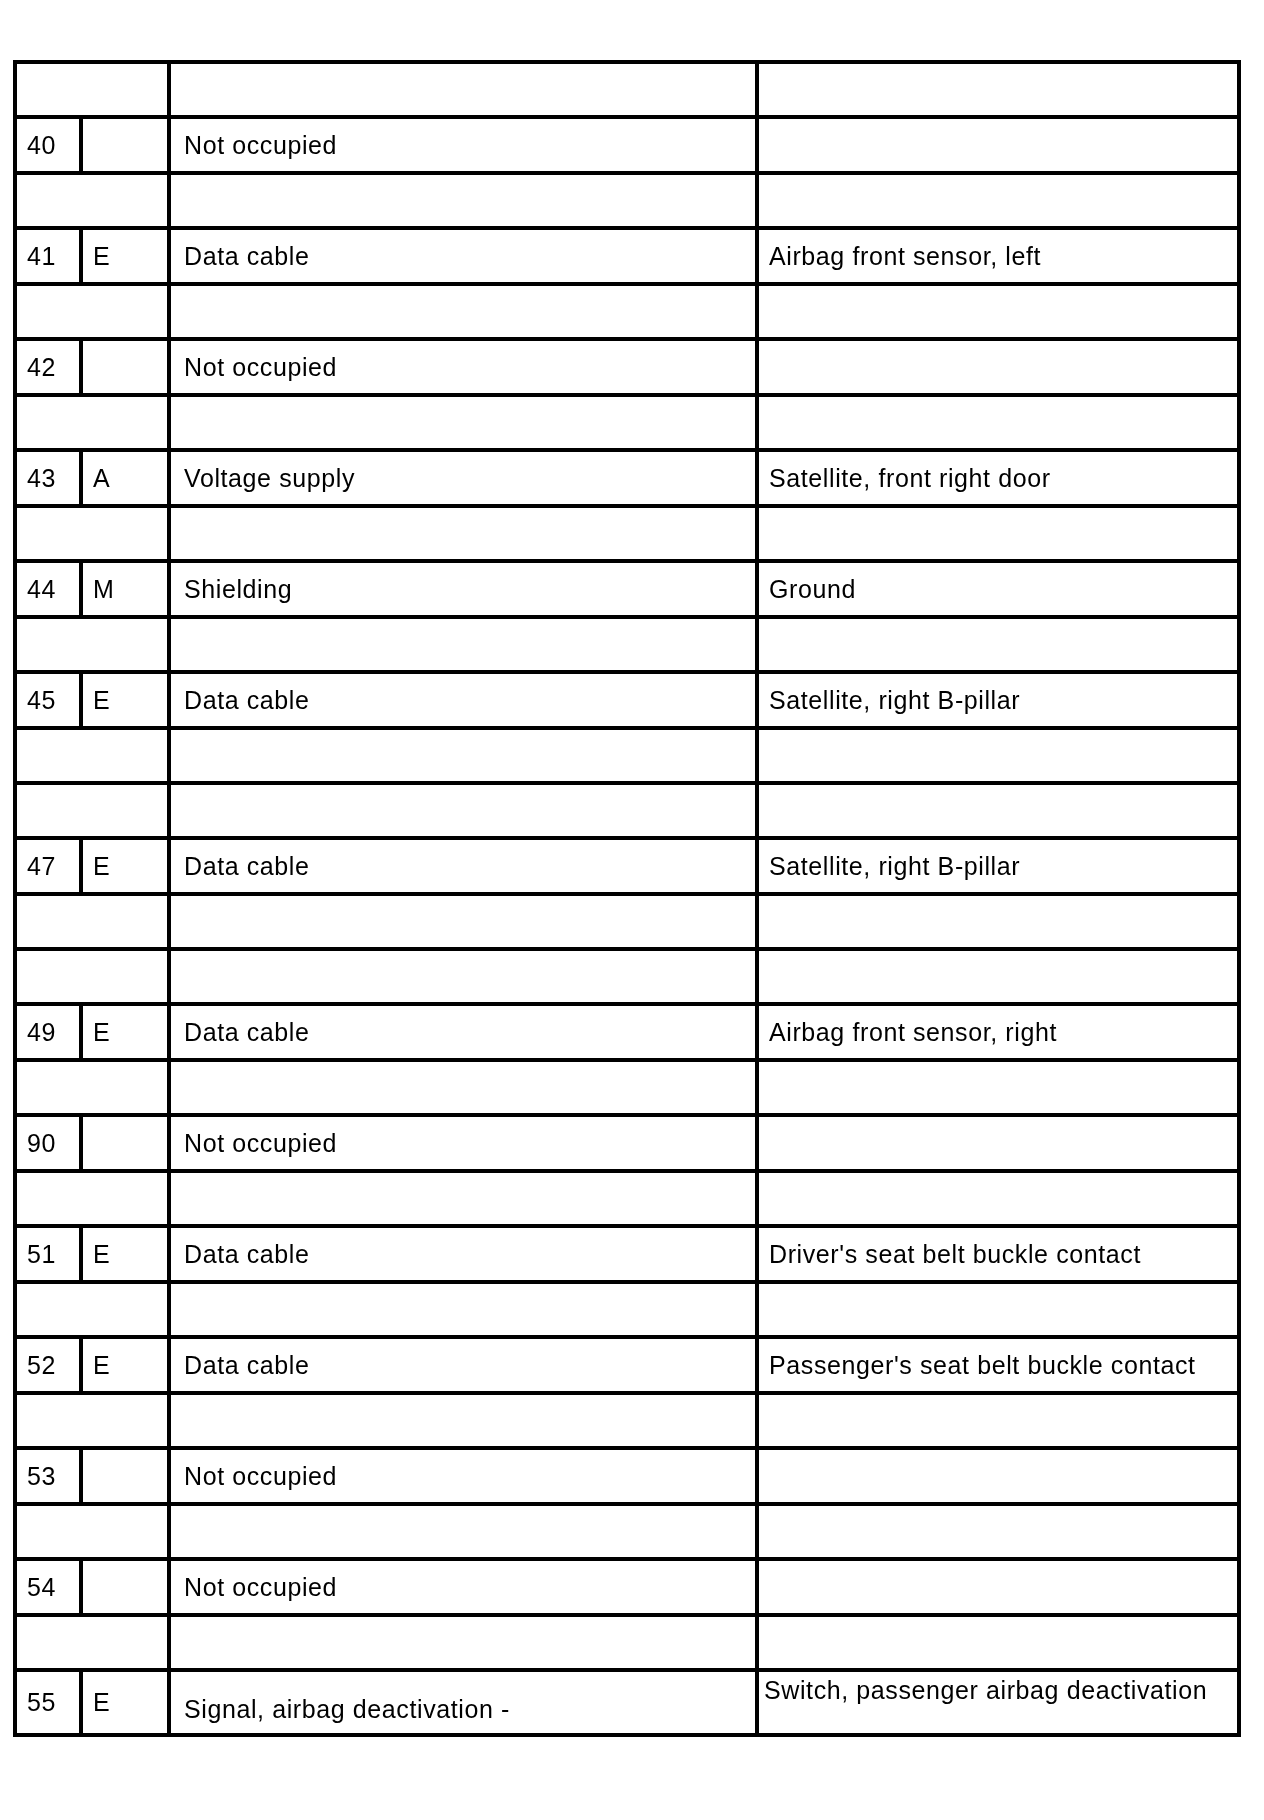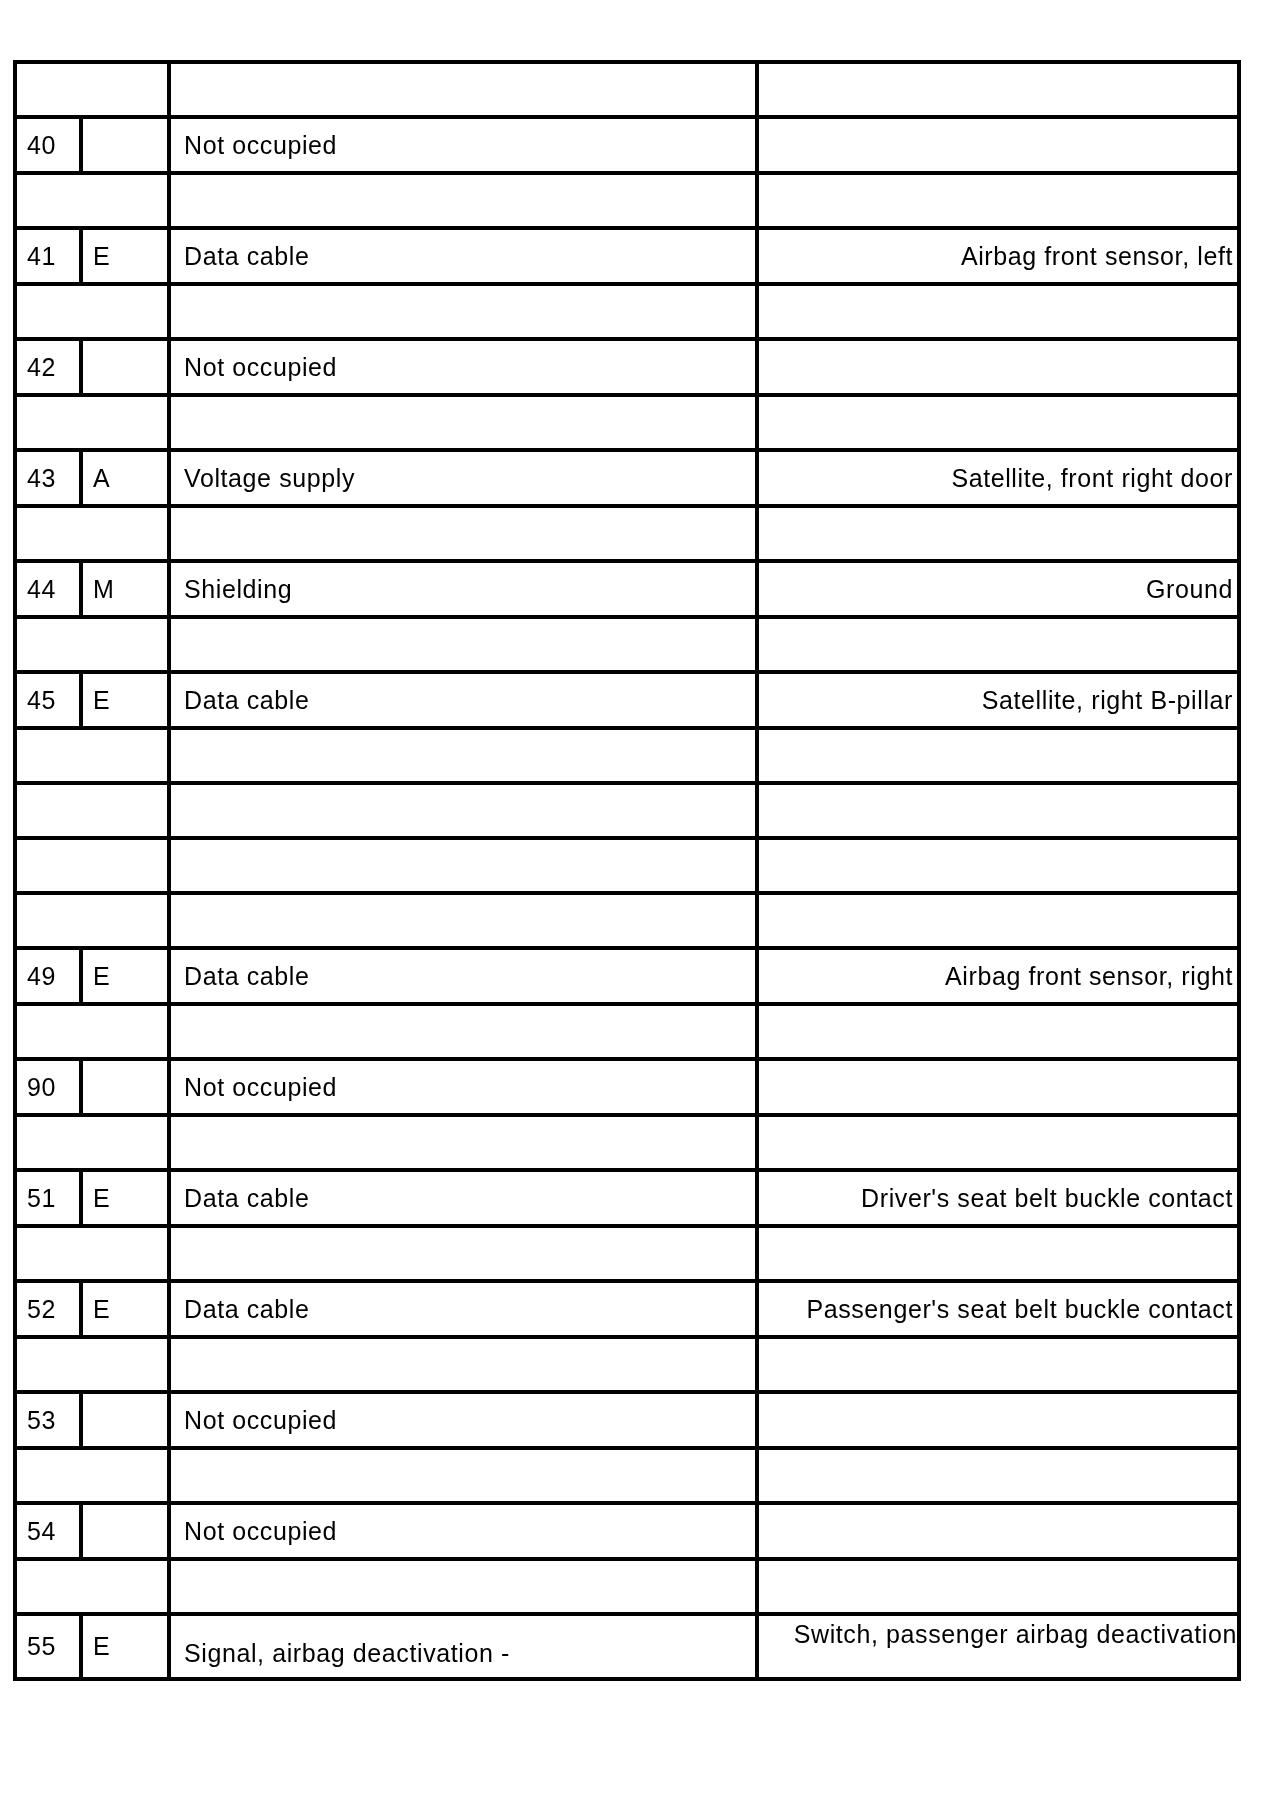--- a/index.html
+++ b/index.html
@@ -37,21 +37,21 @@
     letter-spacing: 0.6px;
     color: var(--text-color);
     vertical-align: middle;
     white-space: nowrap;
     overflow: hidden;
     background: var(--bg-color);
   }
   tr.data td   { height: 52px; }
   tr.spacer td { height: 51px; }
   td.col-description { padding-left: 13px; }
-  td.col-target      { padding-left: 10px; text-align: right; }
+  td.col-target      { padding-left: 10px; }
   
   td.valign-top {
     vertical-align: top;
     padding-top: 4px;
     padding-left: 5px;
     padding-right: 0;
   }
   td.valign-low {
     vertical-align: bottom;
     padding-bottom: 9px;
@@ -138,20 +138,26 @@
         <tr class="spacer">
           <td colspan="2"></td>
           <td></td>
           <td></td>
         </tr>
         <tr class="spacer">
           <td colspan="2"></td>
           <td></td>
           <td></td>
         </tr>
+        <tr class="data">
+          <td class="col-pin">47</td>
+          <td class="col-code">E</td>
+          <td class="col-description">Data cable</td>
+          <td class="col-target">Satellite, right B-pillar</td>
+        </tr>
         <tr class="spacer">
           <td colspan="2"></td>
           <td></td>
           <td></td>
         </tr>
         <tr class="spacer">
           <td colspan="2"></td>
           <td></td>
           <td></td>
         </tr>

